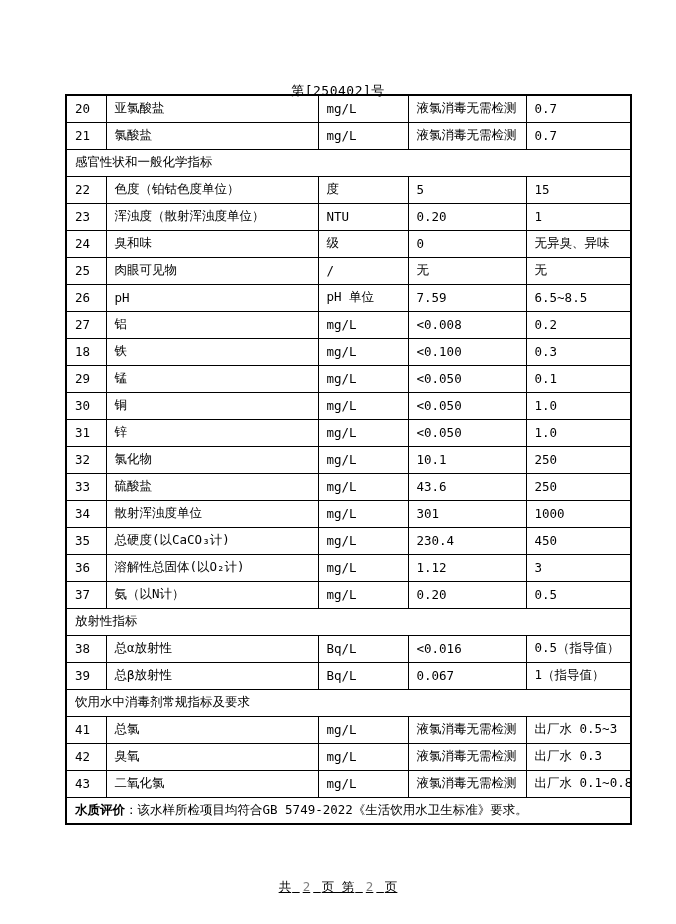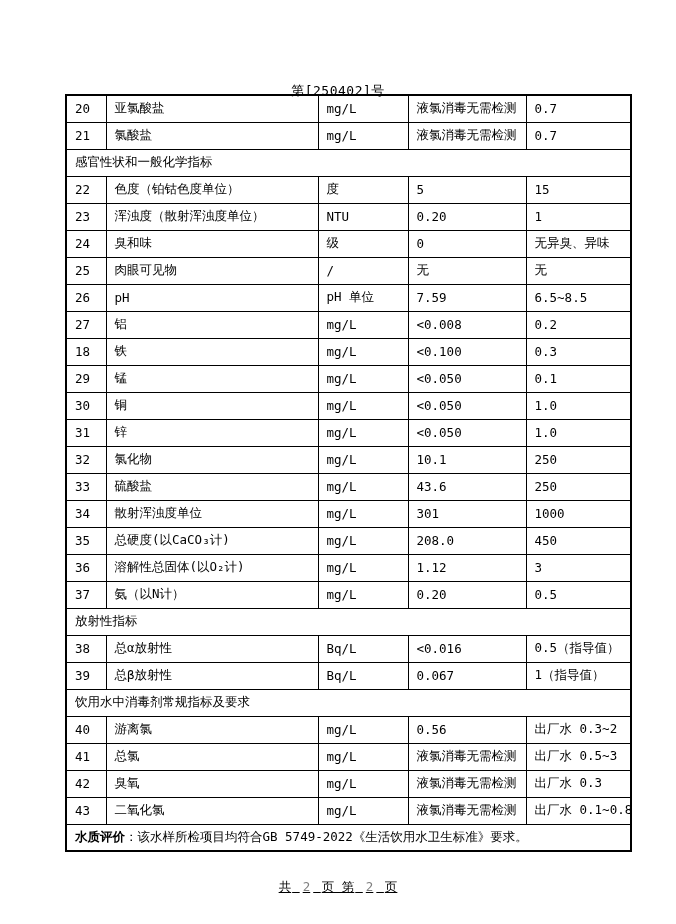--- a/index.html
+++ b/index.html
@@ -179,21 +179,21 @@
           <td class="c-no">34</td>
           <td class="c-name">散射浑浊度单位</td>
           <td class="c-unit">mg/L</td>
           <td class="c-value">301</td>
           <td class="c-limit">1000</td>
         </tr>
         <tr>
           <td class="c-no">35</td>
           <td class="c-name">总硬度(以CaCO₃计)</td>
           <td class="c-unit">mg/L</td>
-          <td class="c-value">208.0</td>
+          <td class="c-value">230.4</td>
           <td class="c-limit">450</td>
         </tr>
         <tr>
           <td class="c-no">36</td>
           <td class="c-name">溶解性总固体(以O₂计)</td>
           <td class="c-unit">mg/L</td>
           <td class="c-value">1.12</td>
           <td class="c-limit">3</td>
         </tr>
         <tr>
@@ -215,27 +215,20 @@
         </tr>
         <tr>
           <td class="c-no">39</td>
           <td class="c-name">总β放射性</td>
           <td class="c-unit">Bq/L</td>
           <td class="c-value">0.067</td>
           <td class="c-limit">1（指导值）</td>
         </tr>
         <tr>
           <td colspan="5" class="c-section">饮用水中消毒剂常规指标及要求</td>
-        </tr>
-        <tr>
-          <td class="c-no">40</td>
-          <td class="c-name">游离氯</td>
-          <td class="c-unit">mg/L</td>
-          <td class="c-value">0.56</td>
-          <td class="c-limit">出厂水 0.3~2</td>
         </tr>
         <tr>
           <td class="c-no">41</td>
           <td class="c-name">总氯</td>
           <td class="c-unit">mg/L</td>
           <td class="c-value">液氯消毒无需检测</td>
           <td class="c-limit">出厂水 0.5~3</td>
         </tr>
         <tr>
           <td class="c-no">42</td>

